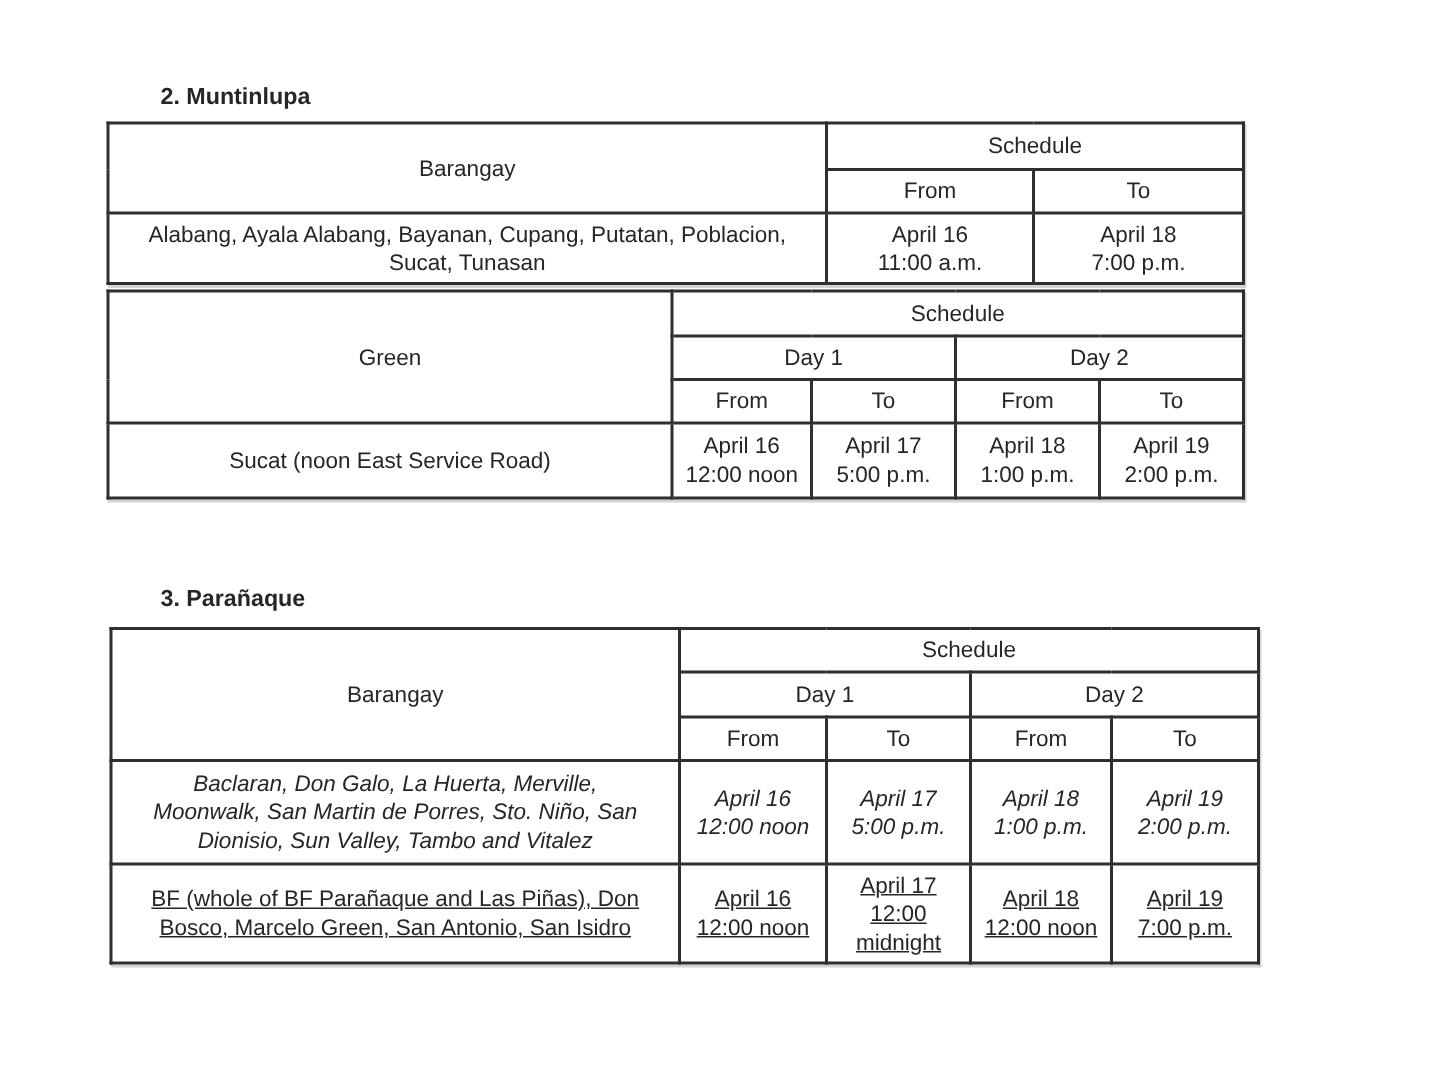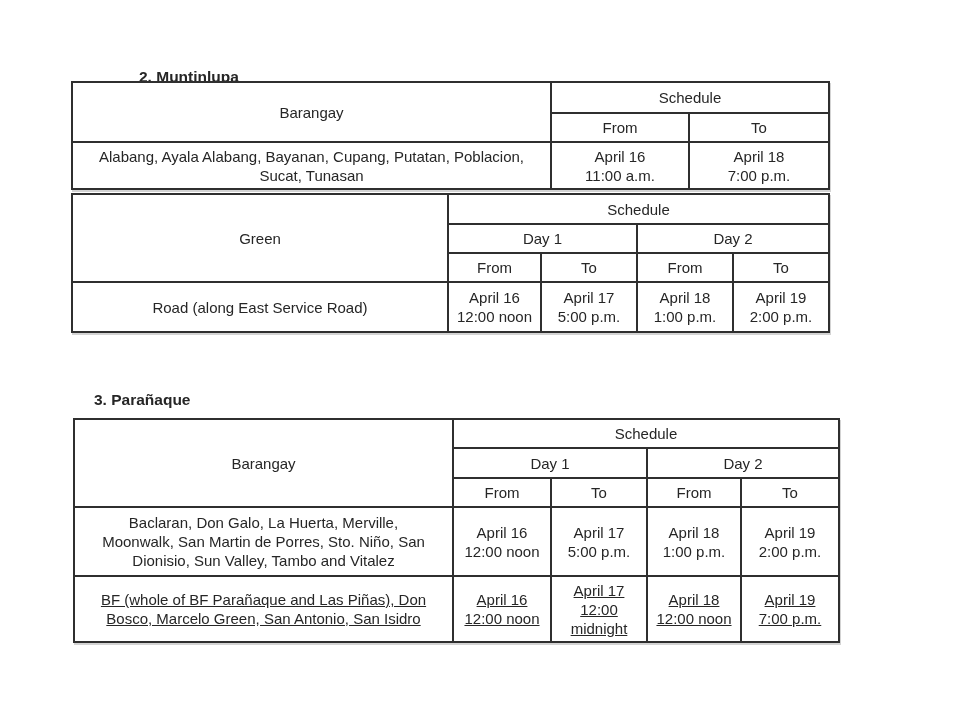--- a/index.html
+++ b/index.html
@@ -15,22 +15,22 @@
     background: #ffffff;
     overflow: hidden;
   }
   .section-heading {
     position: absolute;
     font-size: 15.5px;
     font-weight: bold;
     color: #262626;
     white-space: nowrap;
   }
-  #heading-muntinlupa { left: 107px; top: 68px; margin-left: 32px; }
-  #heading-paranaque  { left: 94px; top: 391px; text-align: right; }
+  #heading-muntinlupa { left: 107px; top: 56px; }
+  #heading-paranaque  { left: 107px; top: 391px; text-align: right; }
 
   table.sched {
     position: absolute;
     border-collapse: collapse;
     table-layout: fixed;
     background: #ffffff;
     box-shadow: 1px 2px 0 rgba(130,130,130,0.35);
   }
   #table-muntinlupa-barangay { left: 71px; top: 81px; }
   #table-muntinlupa-area     { left: 71px; top: 193px; }
@@ -52,21 +52,21 @@
     text-align: left;
     padding-left: 7px;
     padding-right: 6px;
     margin-left: 48px;
   }
   tr.r31 { height: 31px; }
   tr.r30 { height: 30px; }
   tr.r29 { height: 29px; }
   tr.r47 { height: 47px; }
   tr.r50 { height: 50px; }
-  tr.r69 { height: 69px; }
+  tr.r69 { height: 69px; font-style: italic; }
   tr.r66 { height: 66px; text-decoration: underline; }
 </style>
 </head>
 <body>
 
 <div class="page">
 
   <div id="heading-muntinlupa" class="section-heading">2. Muntinlupa</div>
 
   <table class="sched" id="table-muntinlupa-barangay">
@@ -112,21 +112,21 @@
         <th colspan="2">Day 1</th>
         <th colspan="2">Day 2</th>
       </tr>
       <tr class="r29">
         <th>From</th>
         <th>To</th>
         <th>From</th>
         <th>To</th>
       </tr>
       <tr class="r50">
-        <td class="name-cell">Road (along East Service Road)</td>
+        <td class="name-cell">Sucat (noon East Service Road)</td>
         <td>April 16
 12:00 noon</td>
         <td>April 17
 5:00 p.m.</td>
         <td>April 18
 1:00 p.m.</td>
         <td>April 19
 2:00 p.m.</td>
       </tr>
     </tbody>

